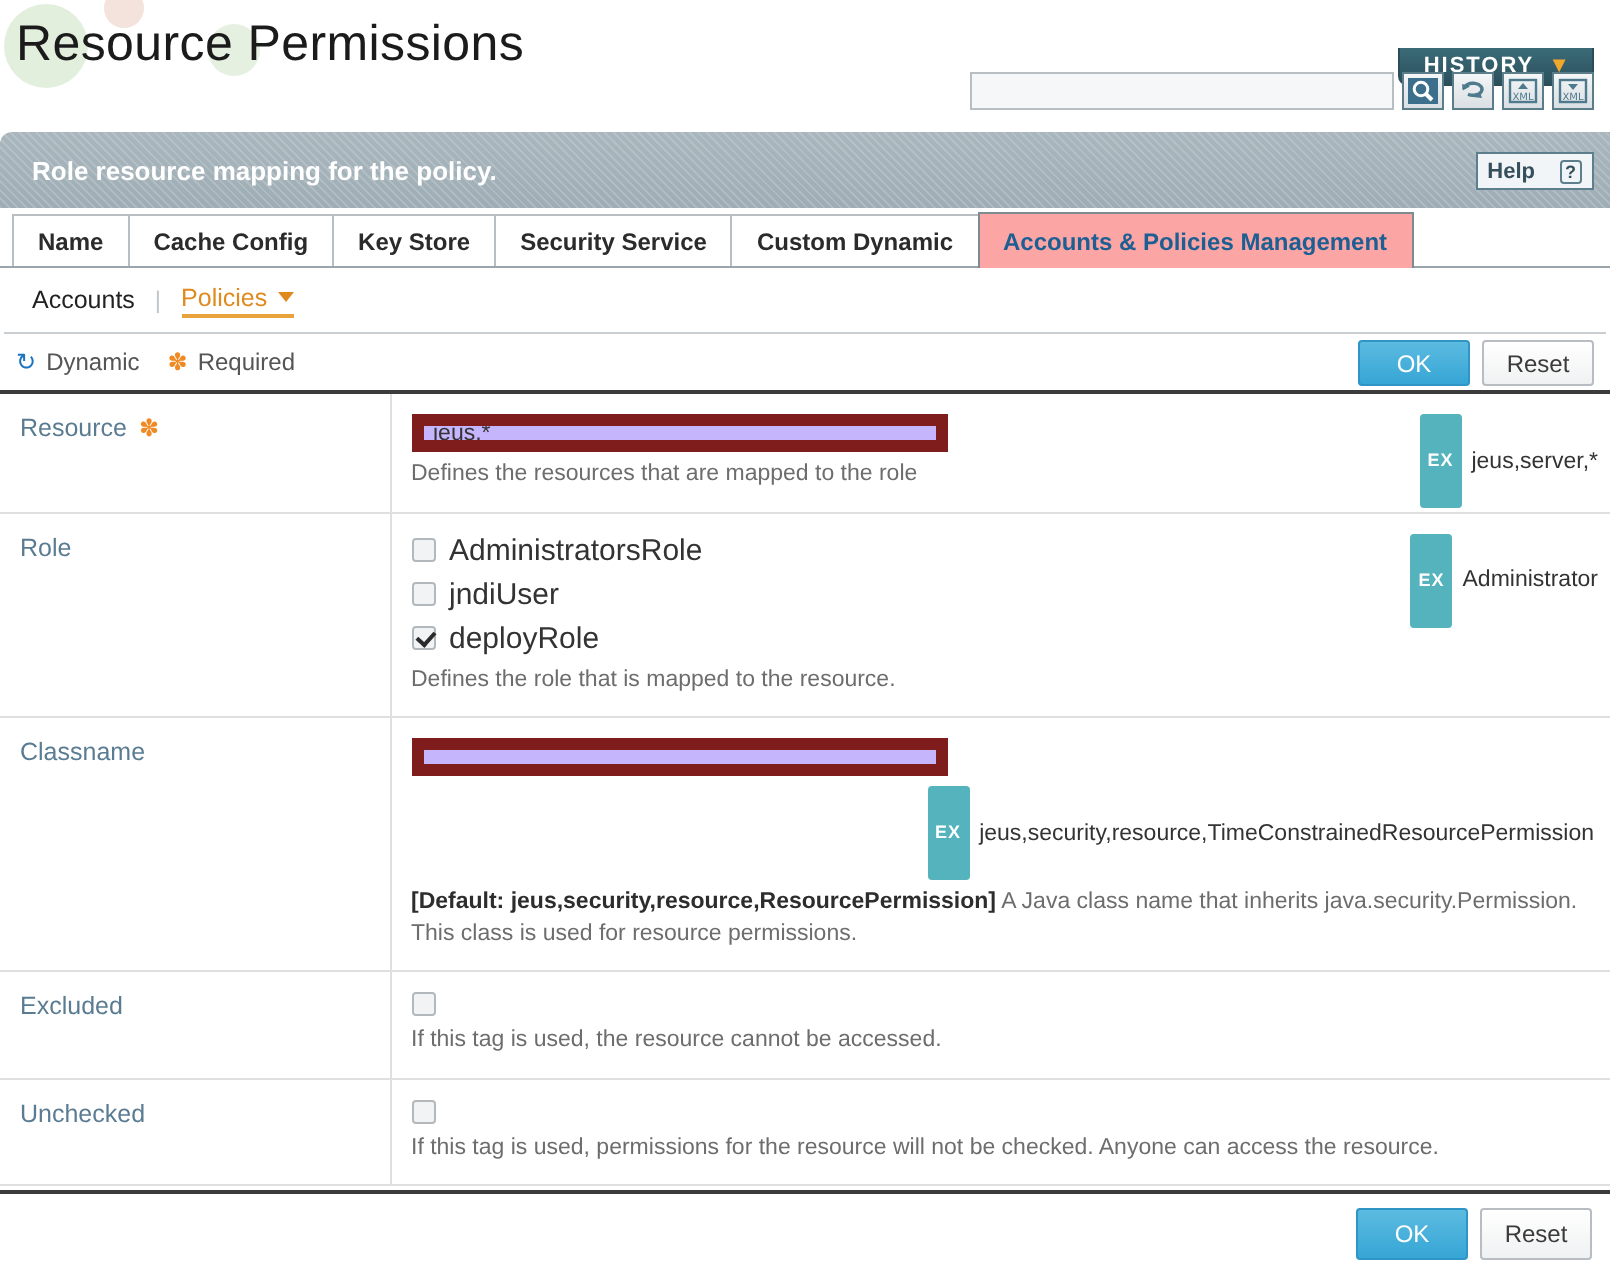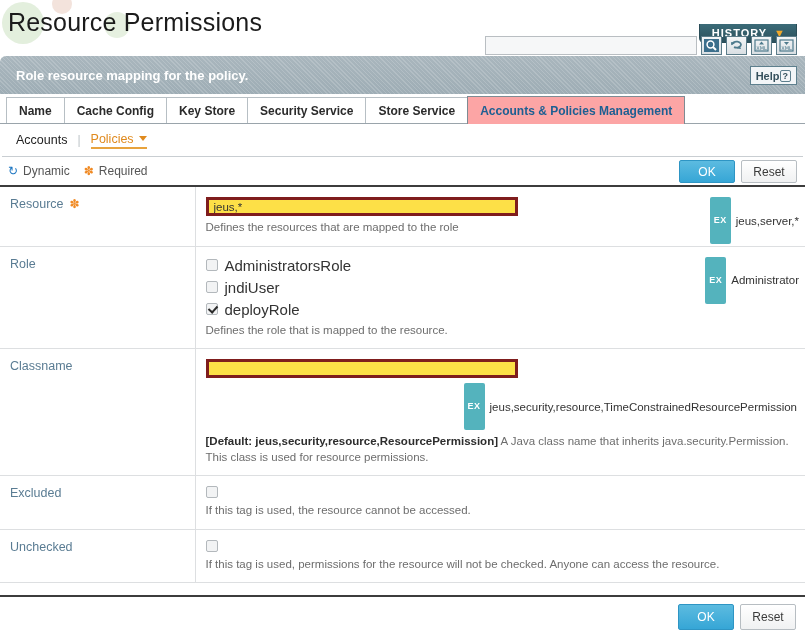--- a/index.html
+++ b/index.html
@@ -13,21 +13,21 @@
     font-family: "Liberation Sans", sans-serif;
     font-size: 12px;
     color: #333333;
     overflow: hidden;
     position: relative;
   }
 
   
   .page-header {
     position: relative;
-    height: 56px;
+    height: 66px;
     background: #ffffff;
   }
   .deco {
     position: absolute;
     border-radius: 50%;
     z-index: 0;
   }
   .deco-1 { left: 2px;  top: 2px;  width: 42px; height: 42px; background: #e3efdd; }
   .deco-2 { left: 52px; top: -6px; width: 20px; height: 20px; background: #f3e3dc; }
   .deco-3 { left: 104px;top: 12px; width: 26px; height: 26px; background: #e6f0e0; }
@@ -124,21 +124,21 @@
     right: 8px;
     top: 10px;
     height: 19px;
     padding: 0 5px;
     background: #f2f5f7;
     border: 1px solid #5d7f8d;
     color: #35505c;
     font-size: 11px;
     display: flex;
     align-items: center;
-    gap: 0;
+    gap: 12px;
     box-sizing: border-box;
     cursor: pointer;
   }
   .help-q {
     border: 1px solid #5d7f8d;
     font-size: 9px;
     line-height: 10px;
     padding: 0 2px;
     border-radius: 2px;
   }
@@ -290,24 +290,24 @@
     display: inline-flex;
     align-items: center;
     gap: 6px;
   }
   td.value-cell {
     padding-left: 10px;
     padding-right: 8px;
     position: relative;
   }
   .text-input {
-    width: 312px;
+    width: 268px;
     height: 19px;
-    border: 3px solid #7f1d1d;
-    background: #fde047;
+    border: 6px solid #7f1d1d;
+    background: #c4b5fd;
     font-family: "Liberation Sans", sans-serif;
     font-size: 11.5px;
     color: #333333;
     padding: 0 5px;
     box-sizing: border-box;
     display: block;
   }
   .hint {
     color: #6d6d6d;
     font-size: 11.5px;
@@ -450,21 +450,21 @@
     <span>Help</span>
     <span class="help-q">?</span>
   </div>
 </div>
 
 <div class="tab-strip">
   <div class="tab">Name</div>
   <div class="tab">Cache Config</div>
   <div class="tab">Key Store</div>
   <div class="tab">Security Service</div>
-  <div class="tab">Store Service</div>
+  <div class="tab">Custom Dynamic</div>
   <div class="tab active">Accounts &amp; Policies Management</div>
 </div>
 
 <div class="subnav">
   <span class="subnav-item">Accounts</span>
   <span class="subnav-sep">|</span>
   <span class="subnav-item current">
     <span>Policies</span>
     <span class="caret-down"></span>
   </span>

